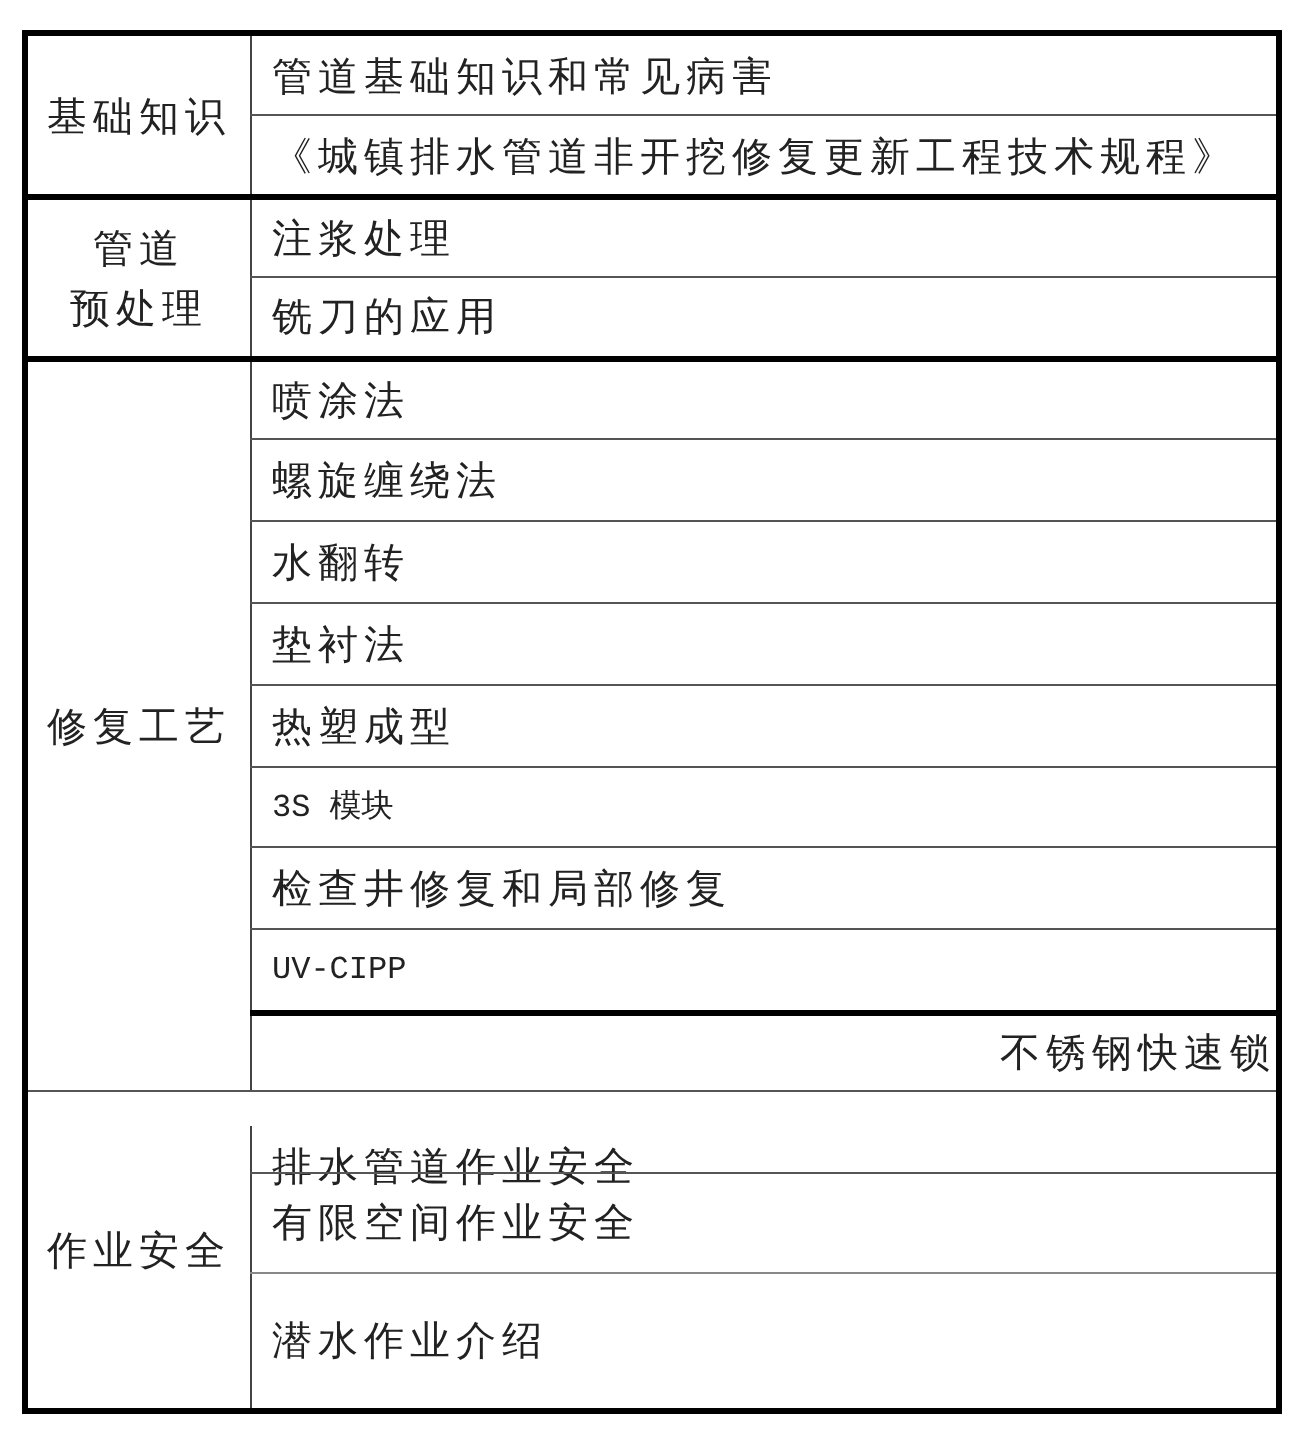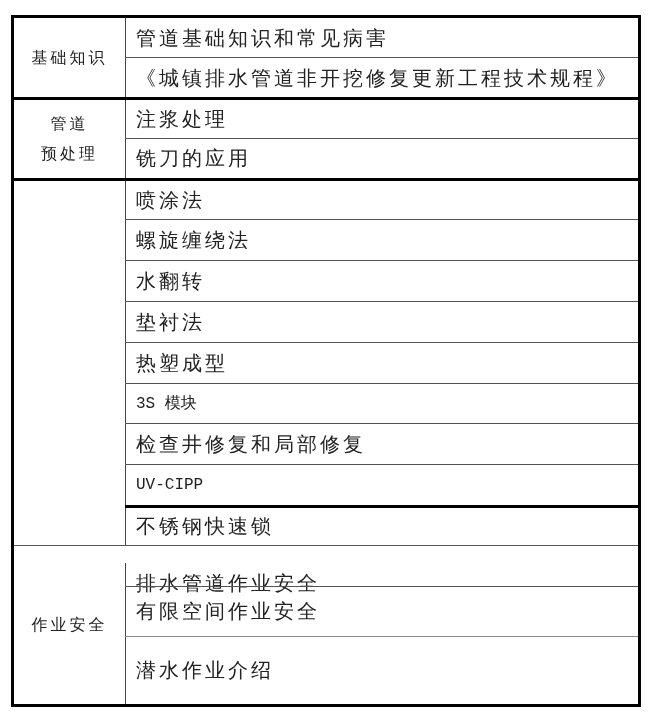--- a/index.html
+++ b/index.html
@@ -2,21 +2,21 @@
 <html><head>
 <meta charset="utf-8">
 <style>
   html, body { margin: 0; padding: 0; background: #ffffff; }
   body { width: 652px; height: 715px; position: relative; overflow: hidden;
          font-family: "DejaVu Serif", "Liberation Serif", serif; color: #222; }
   .table { position: absolute; left: 11px; top: 15px; width: 630px; height: 692px;
            border: 3px solid #000; box-sizing: border-box; }
   .cell { position: absolute; box-sizing: border-box; display: flex; align-items: center; }
   .cat { left: 0; width: 111px; justify-content: center; text-align: center;
-         font-size: 16px; letter-spacing: 3px; line-height: 30px; }
+         font-size: 20px; letter-spacing: 3px; line-height: 30px; }
   .item { left: 111px; right: 0; padding-left: 10px; font-size: 20px; letter-spacing: 3px;
           border-left: 1px solid #444; }
   .item.latin { font-family: Liberation Mono, monospace; letter-spacing: 0; font-size: 16px; }
   .hl { position: absolute; height: 0; }
   .thin { border-top: 1px solid #555; }
   .thick { border-top: 3px solid #000; }
 </style>
 </head>
 <body>
 
@@ -40,20 +40,23 @@
   </div>
   <div class="cell item" style="top:82px; height:38px;">
     <span>注浆处理</span>
   </div>
   <div class="hl thin" style="left:111px; right:0; top:120px;"></div>
   <div class="cell item" style="top:121px; height:39px;text-align:center;">
     <span>铣刀的应用</span>
   </div>
   <div class="hl thick" style="left:0; right:0; top:160px;"></div>
 
+  <div class="cell cat" style="top:163px; height:364px;">
+    <span>修复工艺</span>
+  </div>
 
   <div class="cell item" style="top:163px; height:38px;">
     <span>喷涂法</span>
   </div>
   <div class="hl thin" style="left:111px; right:0; top:201px;"></div>
   <div class="cell item" style="top:202px; height:40px;">
     <span>螺旋缠绕法</span>
   </div>
   <div class="hl thin" style="left:111px; right:0; top:242px;"></div>
   <div class="cell item" style="top:243px; height:40px;">
@@ -73,21 +76,21 @@
   </div>
   <div class="hl thin" style="left:111px; right:0; top:405px;"></div>
   <div class="cell item" style="top:406px; height:40px;text-align:right;">
     <span>检查井修复和局部修复</span>
   </div>
   <div class="hl thin" style="left:111px; right:0; top:446px;"></div>
   <div class="cell item latin" style="top:447px; height:40px;">
     <span>UV-CIPP</span>
   </div>
   <div class="hl thick" style="left:111px; right:0; top:487px;"></div>
-  <div class="cell item" style="top:490px; height:37px;">
+  <div class="cell item" style="top:490px; height:37px;justify-content:flex-end;">
     <span>不锈钢快速锁</span>
   </div>
   <div class="hl thin" style="left:0; right:0; top:527px;"></div>
 
   <div class="cell cat" style="top:528px; height:158px;">
     <span>作业安全</span>
   </div>
   <div class="cell item" style="top:528px; height:40px;margin-top:17px;">
     <span>排水管道作业安全</span>
   </div>

